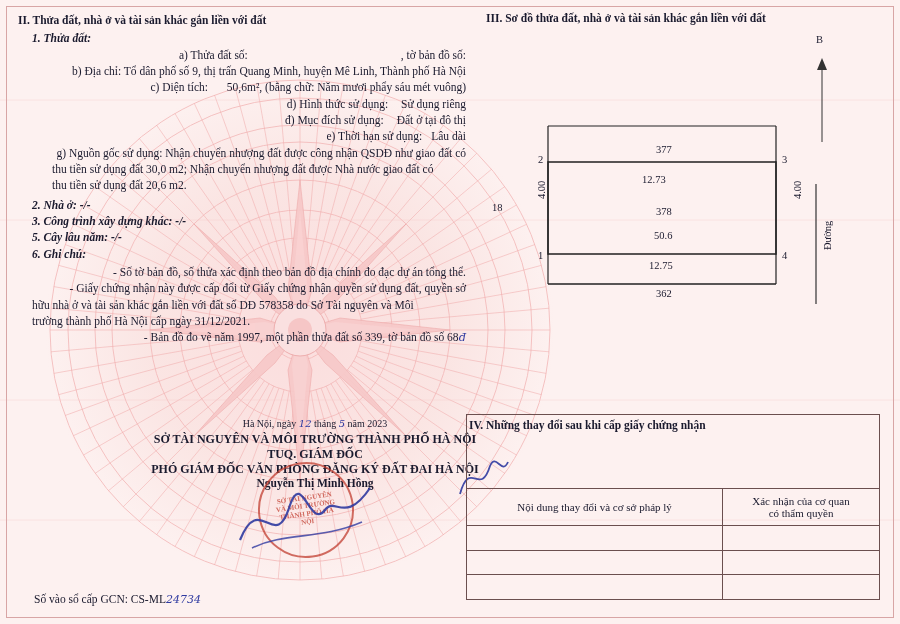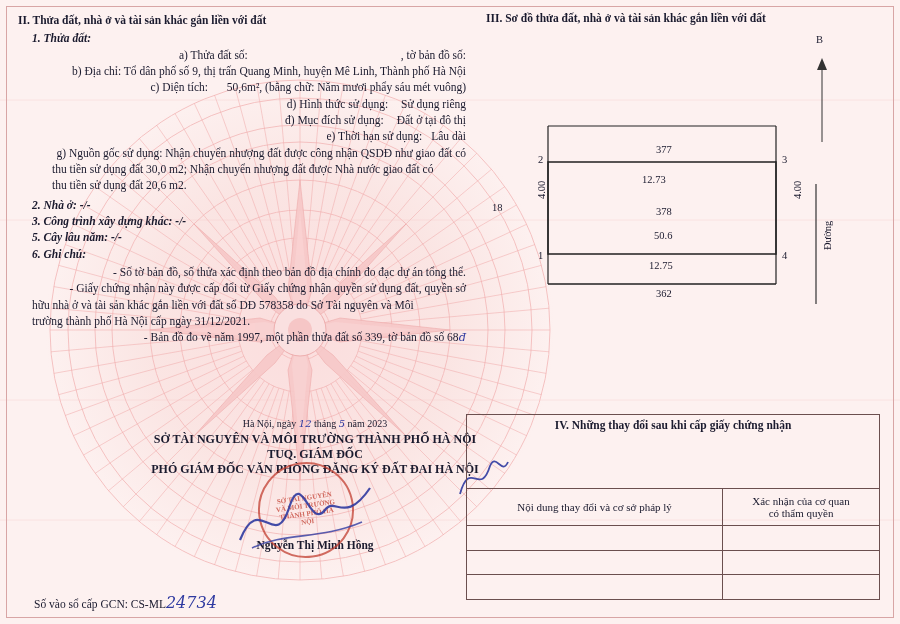--- a/index.html
+++ b/index.html
@@ -50,21 +50,21 @@
     font-size:11.5px;
   }
   #sign-date{font-size:10px;}
   .hand{
     font-family:"DejaVu Serif", serif;
     color:#2f3aa0;font-style:italic;
   }
   #sign-org{font-weight:bold;font-size:12px;margin-top:3px;}
   #sign-role{font-weight:bold;font-size:12px;}
   #sign-role2{font-weight:bold;font-size:12px;}
-  #sign-name{font-weight:bold;font-size:11.5px;margin-top:62px;}
+  #sign-name{font-weight:bold;font-size:11.5px;}
   #stamp{
     position:absolute;left:258px;top:462px;width:92px;height:92px;
     border:2px solid #c0392b;border-radius:50%;
     color:#c0392b;opacity:.72;
     display:flex;align-items:center;justify-content:center;
     text-align:center;font-size:7px;line-height:1.15;font-weight:bold;
     transform:rotate(-8deg);
   }
   #stamp-inner{width:66px;}
   #sig-scribble{
@@ -72,26 +72,26 @@
     pointer-events:none;
   }
   #sig-scribble2{
     position:absolute;left:452px;top:452px;width:60px;height:50px;
     pointer-events:none;
   }
   
   #gcn{
     position:absolute;left:34px;top:593px;font-size:11.5px;
   }
-  #gcn .hand{font-size:16px;}
+  #gcn .hand{font-size:11px;}
   
   #tbl-wrap{position:absolute;left:466px;top:414px;width:414px;height:186px;}
   table{border-collapse:collapse;width:100%;height:100%;font-size:11px;}
   td,th{border:1px solid #6b4f4f;padding:3px 5px;vertical-align:top;}
-  #tbl-title{text-align:center;font-weight:bold;font-size:11.5px;padding:4px 2px;}
+  #tbl-title{font-weight:bold;font-size:11.5px;padding:4px 2px;}
   .col-head{text-align:center;font-size:11px;height:30px;vertical-align:middle;}
 </style>
 </head>
 <body>
 
 <div id="bg-deco">
   <svg class="deco-svg" width="900" height="624" viewBox="0 0 900 624">
     <defs>
       <radialGradient id="rg" cx="50%" cy="50%" r="50%">
         <stop offset="0%" stop-color="#fbdada"></stop>

